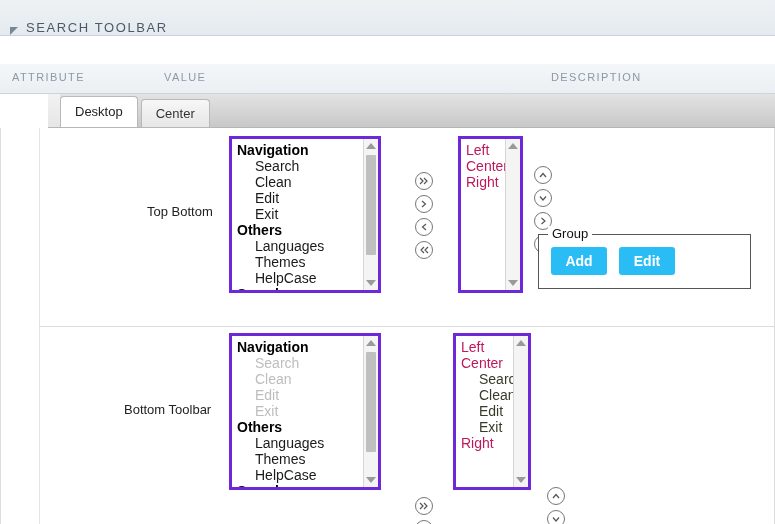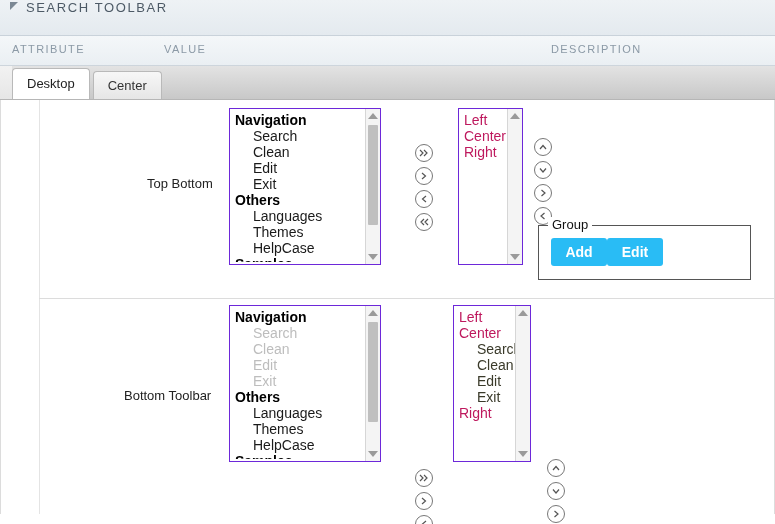--- a/index.html
+++ b/index.html
@@ -10,21 +10,21 @@
     font-family: "Liberation Sans", sans-serif;
     overflow: hidden;
   }
 
   
   .section-header {
     height: 36px;
     background: linear-gradient(to bottom, #eef2f5 0%, #e4eaef 100%);
     border-bottom: 1px solid #c9d2da;
     display: flex;
-    align-items: flex-start;
+    align-items: flex-end;
     padding-left: 10px;
   }
   .collapse-tri {
     width: 0; height: 0;
     border-left: 8px solid #7b8894;
     border-bottom: 8px solid transparent;
     margin-right: 8px;
     margin-top: 2px;
   }
   .section-title {
@@ -32,39 +32,41 @@
     letter-spacing: 1.6px;
     color: #4d5a66;
   }
 
   
   .col-header {
     height: 30px;
     background: linear-gradient(to bottom, #f4f7f9 0%, #eaeff3 100%);
     border-bottom: 1px solid #cdd5dc;
     position: relative;
+    margin-top: 28px;
   }
   .col-header .col {
     position: absolute;
     top: 7px;
     font-size: 11px;
     letter-spacing: 1.4px;
     color: #8b99a6;
   }
   .col-attr { left: 12px; }
   .col-val  { left: 164px; }
   .col-desc { left: 551px; }
 
   
   .tabwrap {
     position: relative;
     height: 34px;
     background: linear-gradient(to bottom, #e3e3e3 0%, #c8c8c8 100%);
     border-bottom: 1px solid #b6b6b6;
     padding-left: 12px;
+    margin-left: 48px;
   }
   .tabwrap::before {
     content: "";
     position: absolute;
     left: 0; top: 0; bottom: 0; width: 12px;
     background: linear-gradient(to bottom, #f2f2f2 0%, #e6e6e6 100%);
   }
   .tabs { display: flex; align-items: flex-end; height: 100%; position: relative; }
   .tab {
     height: 28px;
@@ -116,21 +118,21 @@
   .row-label {
     position: absolute;
     font-size: 13px;
     color: #222;
     white-space: nowrap;
   }
 
   
   .listbox {
     position: absolute;
-    border: 1px solid #6d28d9;
+    border: 3px solid #6d28d9;
     background: #ffffff;
     overflow: hidden;
     display: flex;
   }
   .listbox .items {
     flex: 1 1 auto;
     padding: 3px 0 0 5px;
     overflow: hidden;
   }
   .li {
@@ -195,20 +197,21 @@
   .groupbox .legend {
     position: absolute;
     top: -9px; left: 9px;
     background: #fff;
     padding: 0 4px;
     font-size: 13px;
     color: #111;
   }
   .gbtns {
     display: flex;
+    gap: 12px;
     padding: 12px 12px;
     align-items: flex-start;
   }
   .gbtn {
     background: #29bcf5;
     color: #ffffff;
     border: none;
     border-radius: 3px;
     font-size: 14px;
     font-weight: bold;
@@ -320,32 +323,32 @@
             <path d="M4.5 3 L8 6 L4.5 9" fill="none" stroke="#555" stroke-width="1.2"></path>
           </svg>
       </div>
       <div class="cbtn">
         <svg width="12" height="12" viewBox="0 0 12 12">
             <path d="M7.5 3 L4 6 L7.5 9" fill="none" stroke="#555" stroke-width="1.2"></path>
           </svg>
       </div>
     </div>
 
-    <div class="groupbox" style="left:537px; top:125px; width:213px; height:55px;">
+    <div class="groupbox" style="left:537px; top:106px; width:213px; height:55px;">
       <div class="legend">Group</div>
       <div class="gbtns">
         <button class="gbtn">Add</button>
         <button class="gbtn">Edit</button>
       </div>
     </div>
   </div>
 
   <div class="trow" style="top:199px;height:215px;">
 
-    <div class="row-label" style="left:123px; top:89px;">Bottom Toolbar</div>
+    <div class="row-label" style="left:123px; top:75px;">Bottom Toolbar</div>
 
     <div class="listbox" style="left:228px; top:6px; width:152px; height:157px;">
       <div class="items">
         <div class="li group">Navigation</div>
         <div class="li child disabled">Search</div>
         <div class="li child disabled">Clean</div>
         <div class="li child disabled">Edit</div>
         <div class="li child disabled">Exit</div>
         <div class="li group">Others</div>
         <div class="li child">Languages</div>

